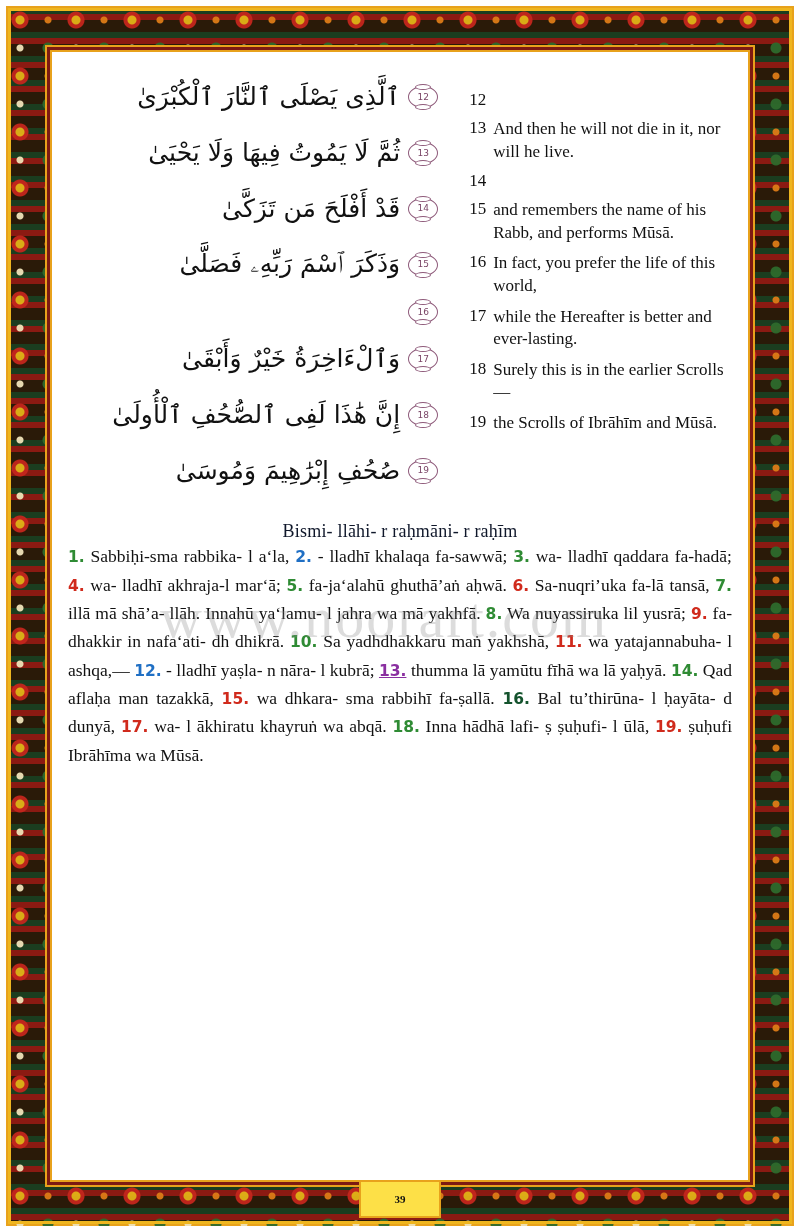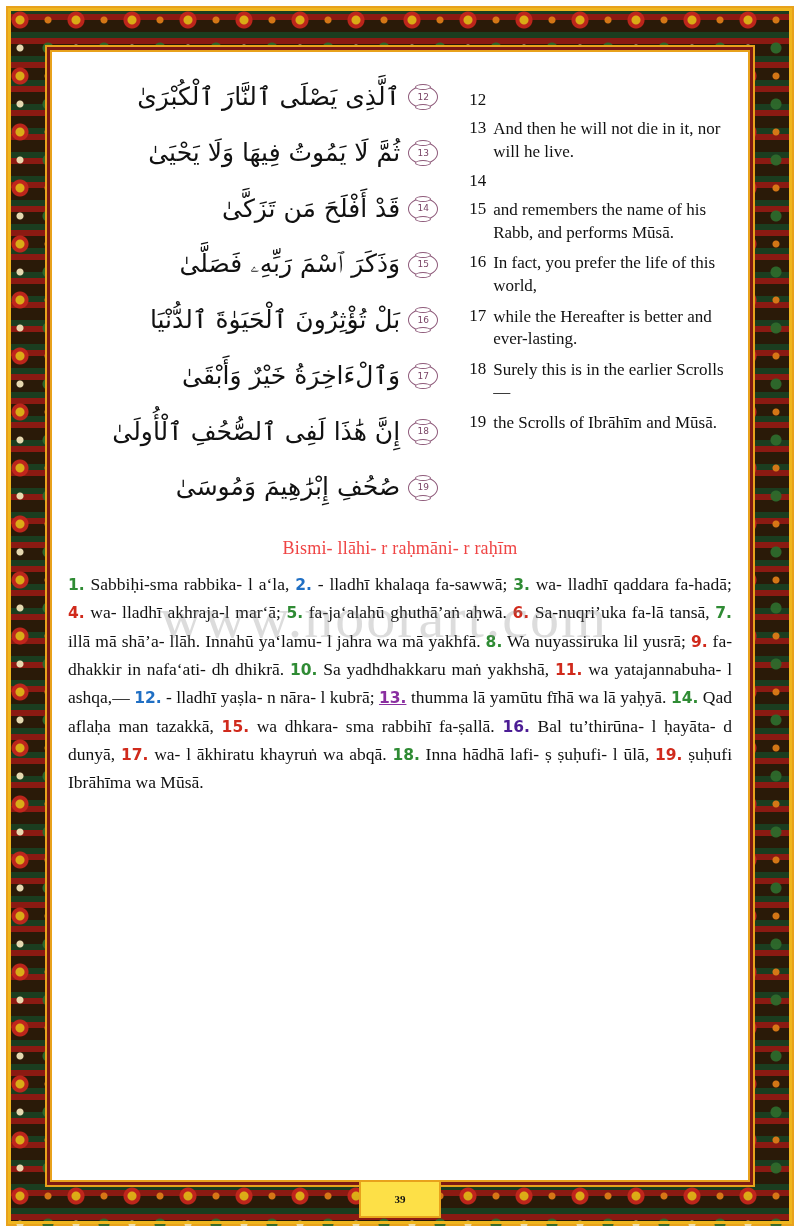--- a/index.html
+++ b/index.html
@@ -160,22 +160,22 @@
   .en-text {
     font-size: 17px;
     line-height: 1.33;
     color: #111;
   }
 
   
   .bismillah {
     text-align: center;
     font-size: 18px;
-    color: #ef4444;
-    margin: 10px 0 11px 0;
+    color: #0f172a;
+    margin: 10px 0 0 0;
     letter-spacing: .2px;
   }
 
   
   .translit {
     font-size: 17.5px;
     line-height: 1.62;
     color: #111;
     text-align: justify;
     padding: 0 6px 0 6px;
@@ -183,21 +183,21 @@
   }
   .tnum {
     font-family: "DejaVu Sans", sans-serif;
     font-weight: bold;
     font-size: 15.5px;
   }
   .tnum.c-green { color: #2f8b34; }
   .tnum.c-red { color: #d02a1c; }
   .tnum.c-blue { color: #1f6fc4; }
   .tnum.c-purple { color: #8a2fa0; text-decoration: underline; }
-  .tnum.c-orange { color: #4c1d95; }
+  .tnum.c-orange { color: #14532d; }
 
   
   .watermark {
     position: absolute;
     left: 0;
     top: 584px;
     width: 768px;
     text-align: center;
     font-family: "Liberation Serif", serif;
     font-size: 58px;
@@ -274,21 +274,20 @@
             <span class="num">15</span>
           </span>
           <span class="arabic-text">وَذَكَرَ ٱسْمَ رَبِّهِۦ فَصَلَّىٰ</span>
         </div>
 
         <div class="ayah-line">
           <span class="ayah-mark">
             <span class="ring"></span>
             <span class="num">16</span>
           </span>
-          <span class="arabic-text">بَلْ تُؤْثِرُونَ ٱلْحَيَوٰةَ ٱلدُّنْيَا</span>
         </div>
 
         <div class="ayah-line">
           <span class="ayah-mark">
             <span class="ring"></span>
             <span class="num">17</span>
           </span>
           <span class="arabic-text">وَٱلْءَاخِرَةُ خَيْرٌ وَأَبْقَىٰ</span>
         </div>
 

